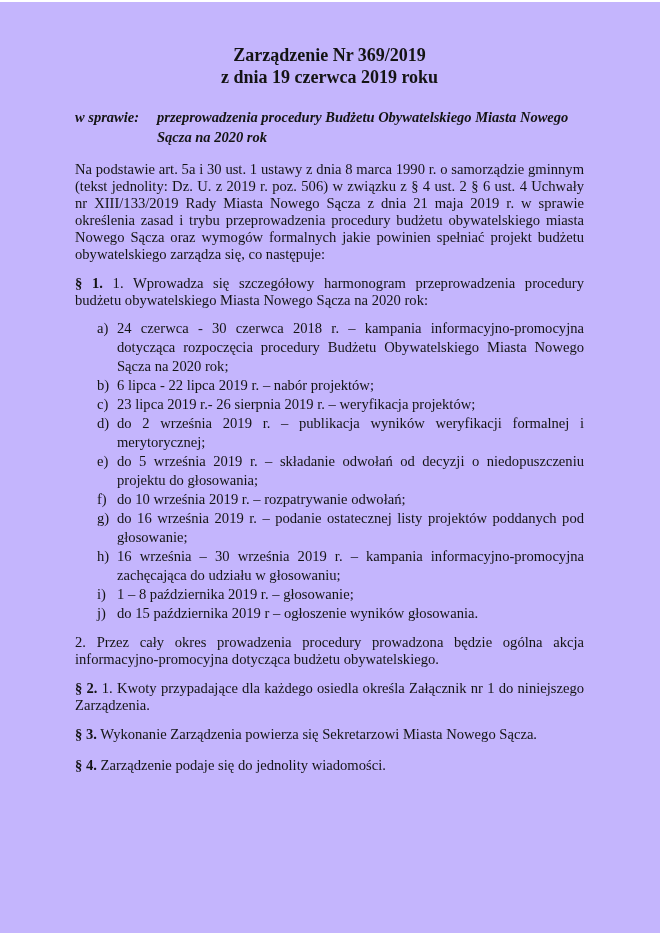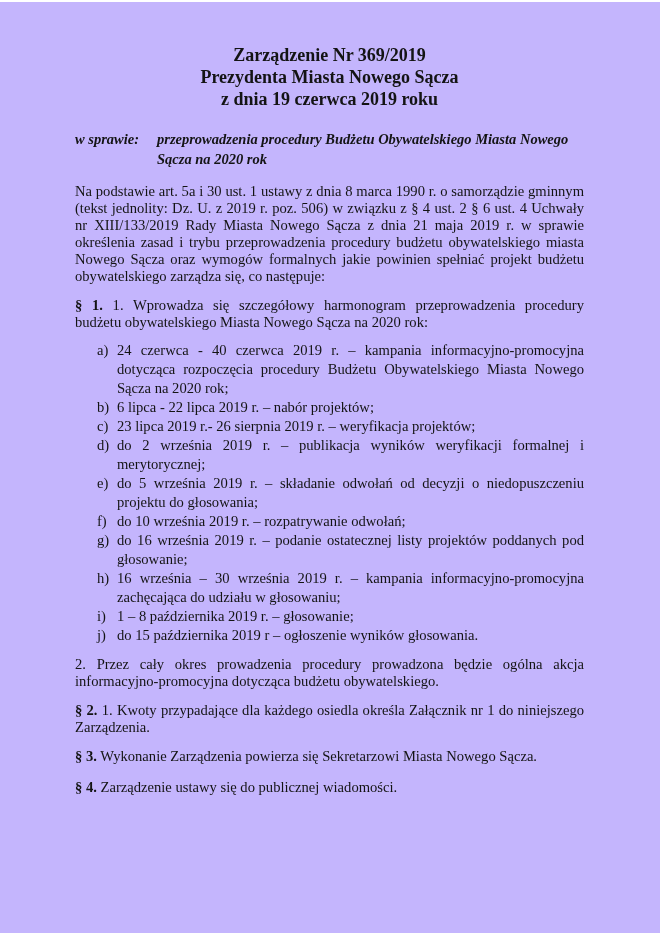--- a/index.html
+++ b/index.html
@@ -70,37 +70,36 @@
     text-align: justify;
   }
 </style>
 </head>
 <body>
 
 <div class="page">
 
   <div class="doc-title">
     <div>Zarządzenie Nr 369/2019</div>
-    <div>Prezydenta Miasta Nowego Sącza</div>
     <div>z dnia 19 czerwca 2019 roku</div>
   </div>
 
   <div class="subject">
     <div class="subject-label">w sprawie:</div>
     <div class="subject-text">przeprowadzenia procedury Budżetu Obywatelskiego Miasta Nowego Sącza na 2020 rok</div>
   </div>
 
   <p class="para">Na podstawie art. 5a i 30 ust. 1 ustawy z dnia 8 marca 1990 r. o samorządzie gminnym (tekst jednolity: Dz. U. z 2019 r. poz. 506) w związku z § 4 ust. 2 § 6 ust. 4 Uchwały nr XIII/133/2019 Rady Miasta Nowego Sącza z dnia 21 maja 2019 r. w sprawie określenia zasad i trybu przeprowadzenia procedury budżetu obywatelskiego miasta Nowego Sącza oraz wymogów formalnych jakie powinien spełniać projekt budżetu obywatelskiego zarządza się, co następuje:</p>
 
   <p class="para tight"><span class="sec">§ 1.</span> <span>1. Wprowadza się szczegółowy harmonogram przeprowadzenia procedury budżetu obywatelskiego Miasta Nowego Sącza na 2020 rok:</span></p>
 
   <div class="schedule">
     <div class="schedule-item">
       <span class="item-letter">a)</span>
-      <span class="item-text">24 czerwca - 40 czerwca 2019 r. – kampania informacyjno-promocyjna dotycząca rozpoczęcia procedury Budżetu Obywatelskiego Miasta Nowego Sącza na 2020 rok;</span>
+      <span class="item-text">24 czerwca - 30 czerwca 2018 r. – kampania informacyjno-promocyjna dotycząca rozpoczęcia procedury Budżetu Obywatelskiego Miasta Nowego Sącza na 2020 rok;</span>
     </div>
     <div class="schedule-item">
       <span class="item-letter">b)</span>
       <span class="item-text">6 lipca - 22 lipca 2019 r. – nabór projektów;</span>
     </div>
     <div class="schedule-item">
       <span class="item-letter">c)</span>
       <span class="item-text">23 lipca 2019 r.- 26 sierpnia 2019 r. – weryfikacja projektów;</span>
     </div>
     <div class="schedule-item">
@@ -133,16 +132,16 @@
     </div>
   </div>
 
   <p class="para">2. Przez cały okres prowadzenia procedury prowadzona będzie ogólna akcja informacyjno-promocyjna dotycząca budżetu obywatelskiego.</p>
 
   <p class="para"><span class="sec">§ 2.</span> <span>1. Kwoty przypadające dla każdego osiedla określa Załącznik nr 1 do niniejszego Zarządzenia.</span></p>
 
 
   <p class="para wide"><span class="sec">§ 3.</span> <span>Wykonanie Zarządzenia powierza się Sekretarzowi Miasta Nowego Sącza.</span></p>
 
-  <p class="para wide"><span class="sec">§ 4.</span> <span>Zarządzenie ustawy się do publicznej wiadomości.</span></p>
+  <p class="para wide"><span class="sec">§ 4.</span> <span>Zarządzenie podaje się do jednolity wiadomości.</span></p>
 
 
 </div>
 
 </body></html>

